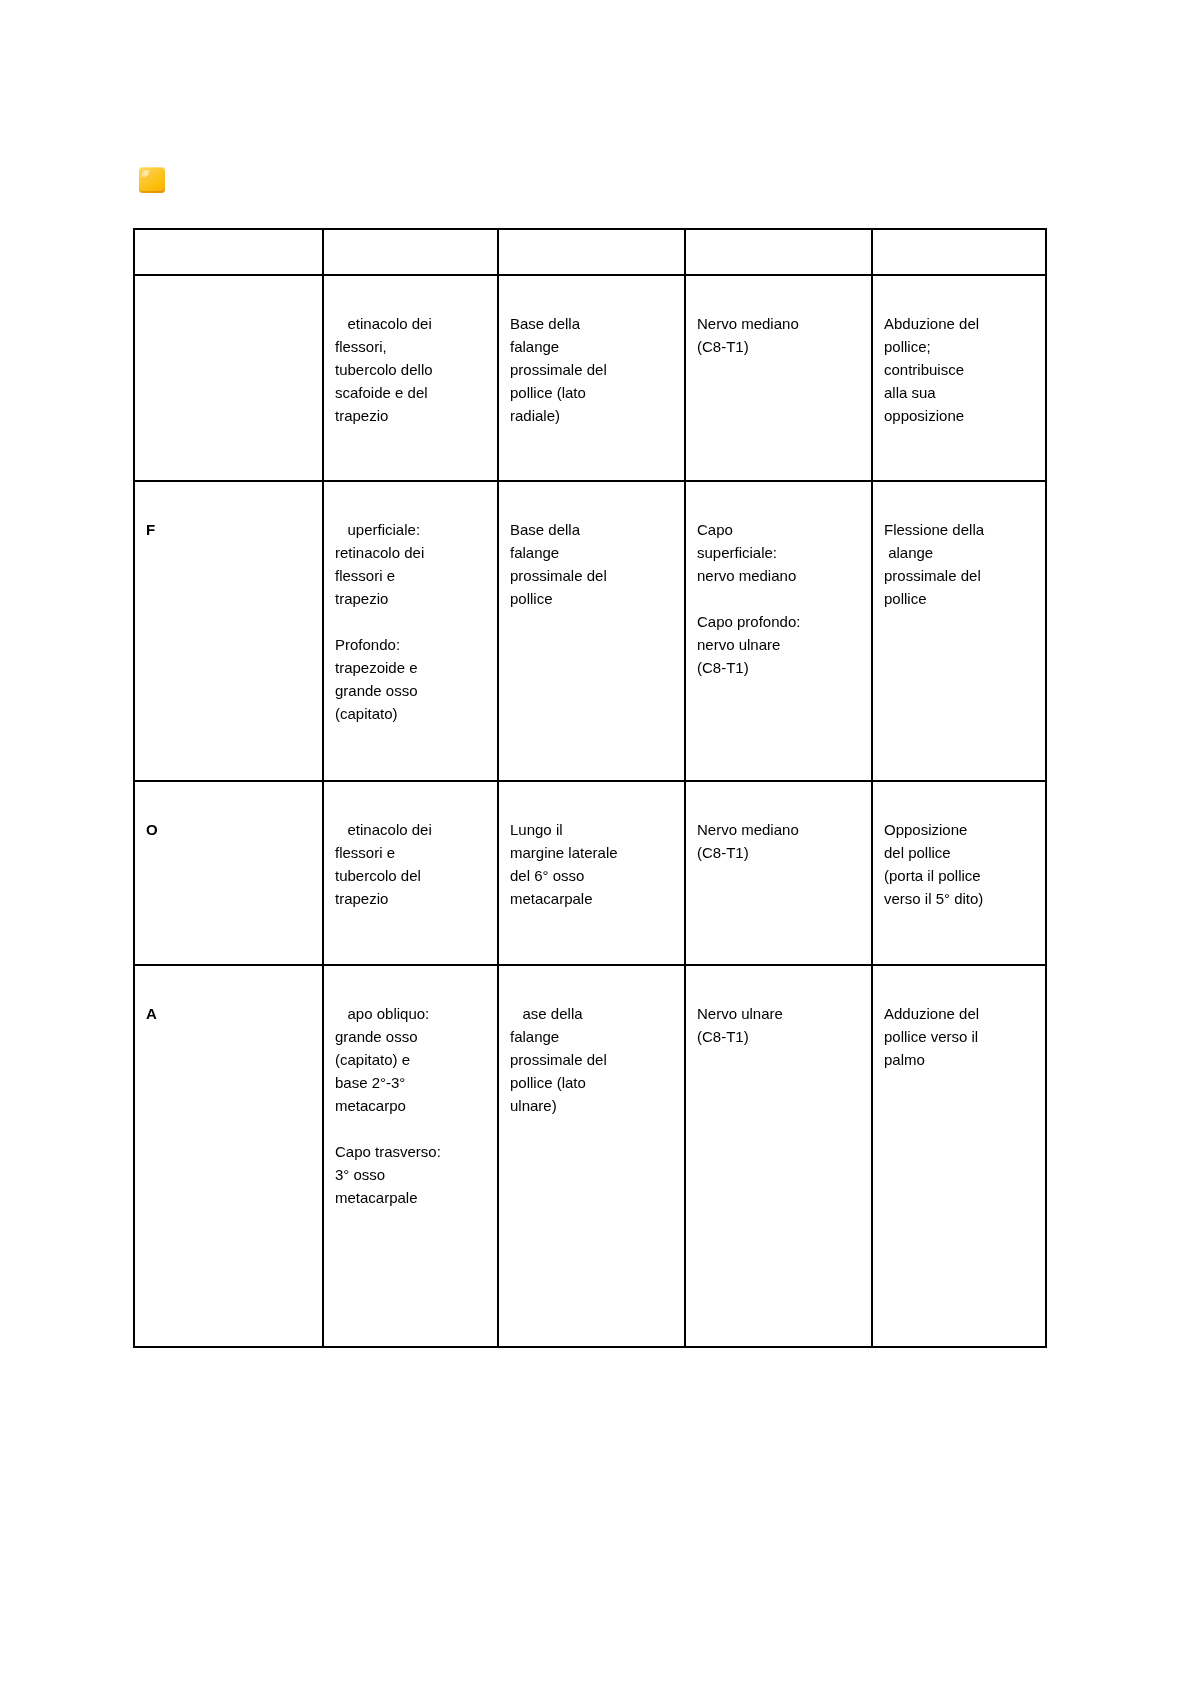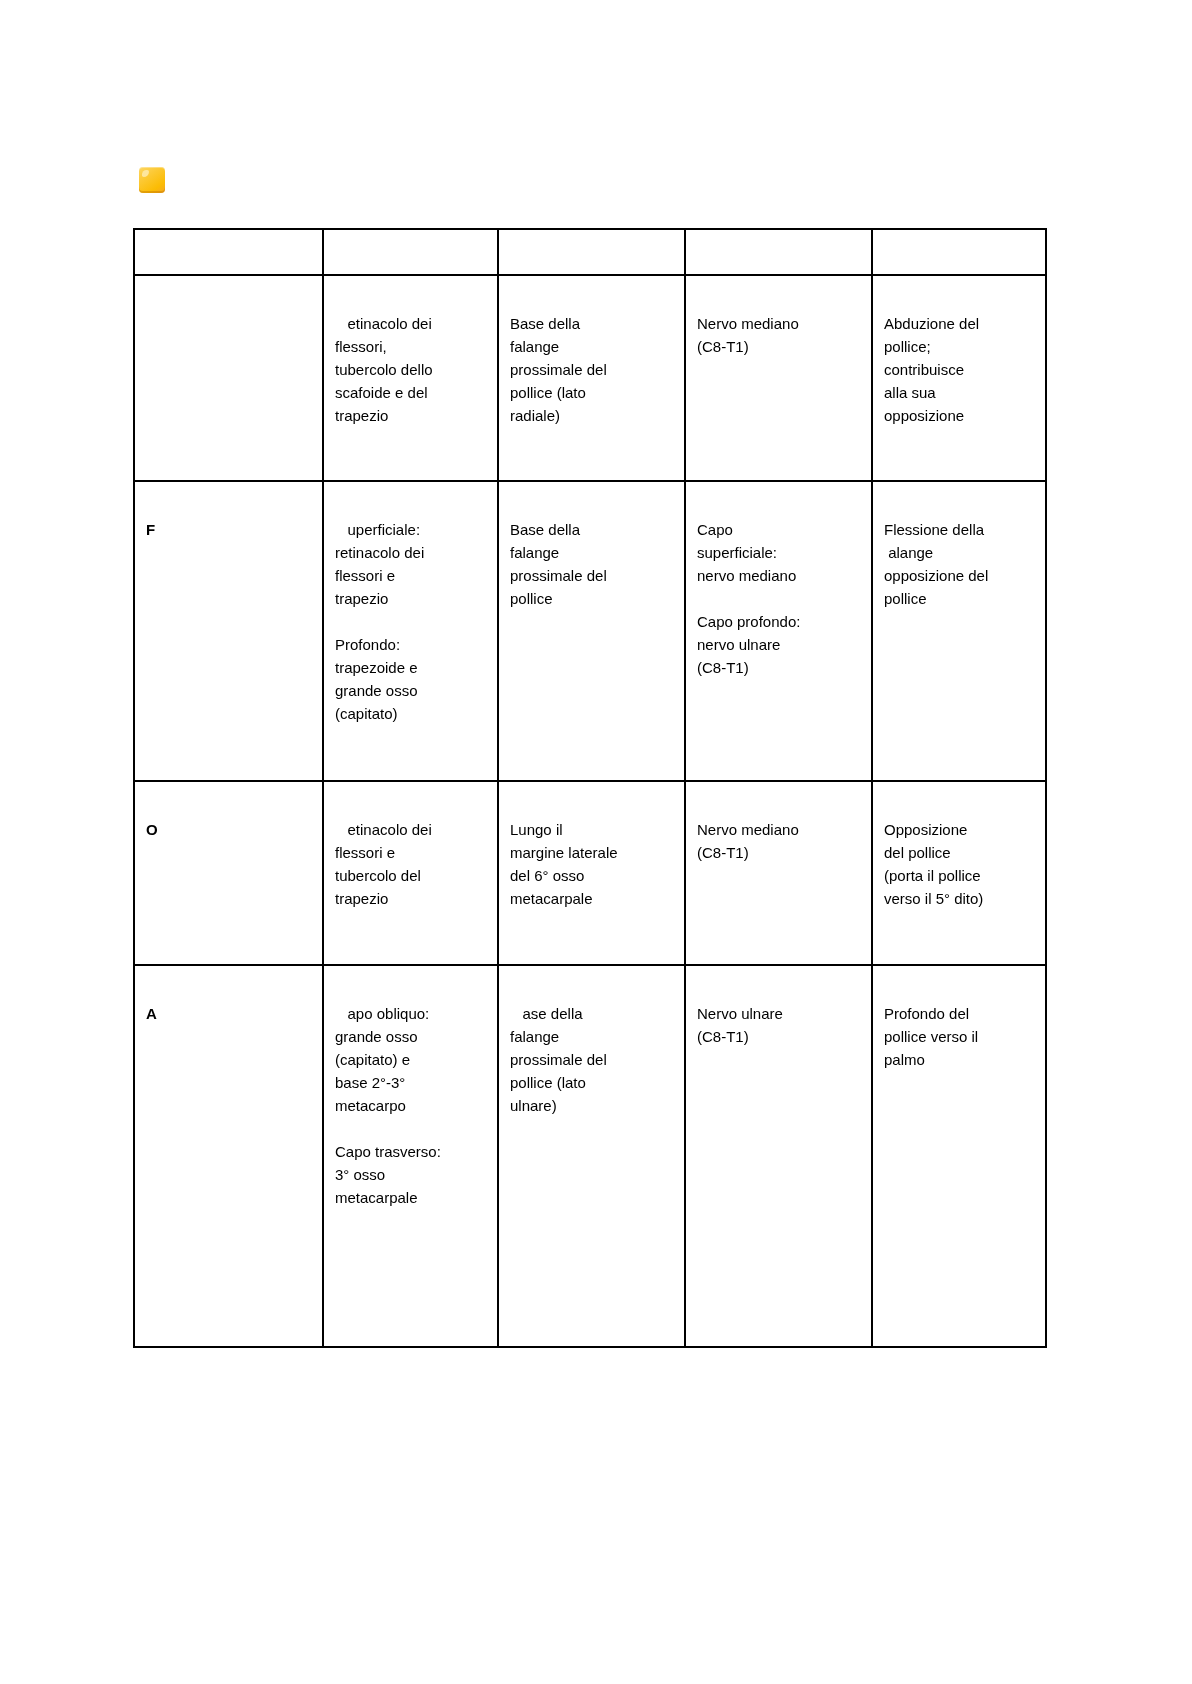--- a/index.html
+++ b/index.html
@@ -120,21 +120,21 @@
 pollice</td>
         <td>Capo
 superficiale:
 nervo mediano
 
 Capo profondo:
 nervo ulnare
 (C8-T1)</td>
         <td>Flessione della
  alange
-opposizione del
+prossimale del
 pollice</td>
       </tr>
 
       <tr class="r3">
         <td class="letter-cell">O</td>
         <td>   etinacolo dei
 flessori e
 tubercolo del
 trapezio</td>
         <td>Lungo il
@@ -160,20 +160,20 @@
 Capo trasverso:
 3° osso
 metacarpale</td>
         <td>   ase della
 falange
 prossimale del
 pollice (lato
 ulnare)</td>
         <td>Nervo ulnare
 (C8-T1)</td>
-        <td>Profondo del
+        <td>Adduzione del
 pollice verso il
 palmo</td>
       </tr>
     </tbody>
   </table>
 
 </div>
 
 </body></html>

